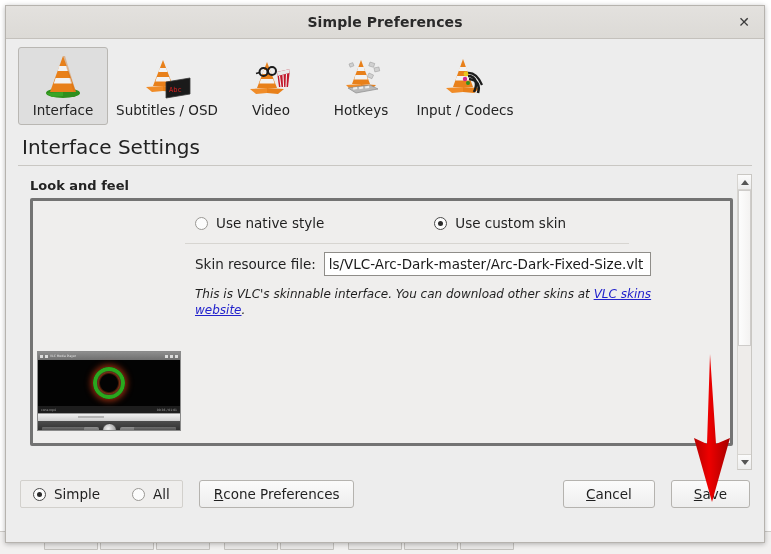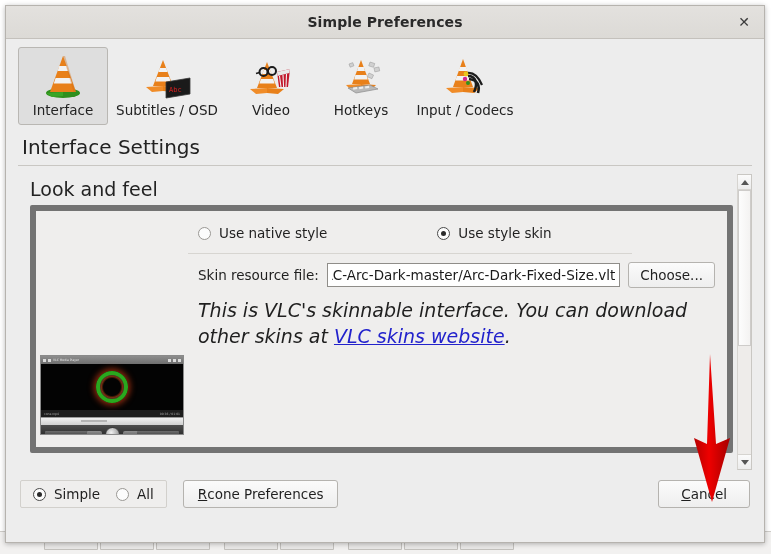--- a/index.html
+++ b/index.html
@@ -153,26 +153,27 @@
     min-height: 0;
   }
   .content {
     flex: 1;
     position: relative;
     overflow: hidden;
     padding: 4px 0 0 12px;
     box-sizing: border-box;
   }
   .group-title {
-    font-size: 19px;
+    font-size: 13px;
     color: #232323;
     margin-bottom: 5px;
+    font-weight: bold;
   }
   .groupbox {
-    border: 6px solid #737373;
+    border: 3px solid #737373;
     background: #efeeed;
     border-radius: 2px;
     padding: 10px 12px 10px 12px;
     box-sizing: border-box;
     height: 248px;
     position: relative;
   }
 
   .radio-row {
     display: flex;
@@ -253,21 +254,21 @@
     padding: 3px 10px;
     cursor: pointer;
     white-space: nowrap;
   }
   .btn.choose { height: 26px; padding: 0 11px; }
 
   .desc {
     margin: 10px 0 15px 150px;
     width: 510px;
     font-style: italic;
-    font-size: 19px;
+    font-size: 12px;
     color: #1f1f1f;
     line-height: 1.35;
   }
   .desc a {
     color: #2222cc;
     text-decoration: underline;
   }
 
   .preview {
     position: absolute;
@@ -422,21 +423,21 @@
     margin-top: 5px;
     height: 30px;
   }
   .show-box {
     border: 1px solid #d2d0cc;
     background: #efeeed;
     border-radius: 2px;
     padding: 4px 12px;
     display: flex;
     align-items: center;
-    gap: 16px;
+    gap: 32px;
     height: 28px;
     box-sizing: border-box;
   }
   .reset-btn {
     margin-left: 16px;
     height: 28px;
     padding: 0 14px;
   }
   .spacer { flex: 1; }
   .action-btn {
@@ -592,30 +593,29 @@
 
         <div class="groupbox">
 
           <div class="radio-row">
             <span class="radio">
               <span class="dot"></span>
               <span class="rl">Use native style</span>
             </span>
             <span class="radio on">
               <span class="dot"></span>
-              <span class="rl">Use style skin</span>
+              <span class="rl">Use custom skin</span>
             </span>
           </div>
 
           <div class="sep-line"></div>
 
           <div class="file-row">
             <span class="file-label">Skin resource file:</span>
             <input class="file-input" type="text" value="ls/VLC-Arc-Dark-master/Arc-Dark-Fixed-Size.vlt" style="">
-            <button class="btn choose">Choose...</button>
           </div>
 
           <div class="desc">
             <span>This is VLC's skinnable interface. You can download other skins at </span><a href="#">VLC skins website</a><span>.</span>
           </div>
 
           <div class="preview">
             <div class="pv-title">
               <span class="sq"></span>
                 <span class="sq"></span>
@@ -671,20 +671,21 @@
             <span class="rl">All</span>
           </span>
         </div>
 
         <button class="btn reset-btn"><span class="ul">R</span><span>cone Preferences</span></button>
 
         <span class="spacer"></span>
 
         <button class="btn action-btn"><span class="ul">C</span><span>ancel</span></button>
 
+        <button class="btn action-btn"><span class="ul">S</span><span>ave</span></button>
 
       </div>
     </div>
 
   </div>
 
   <svg class="red-arrow" viewBox="0 0 52 152">
     <defs>
       <linearGradient id="redg" x1="0" y1="0" x2="1" y2="0">
         <stop offset="0%" stop-color="#b70000"></stop>

